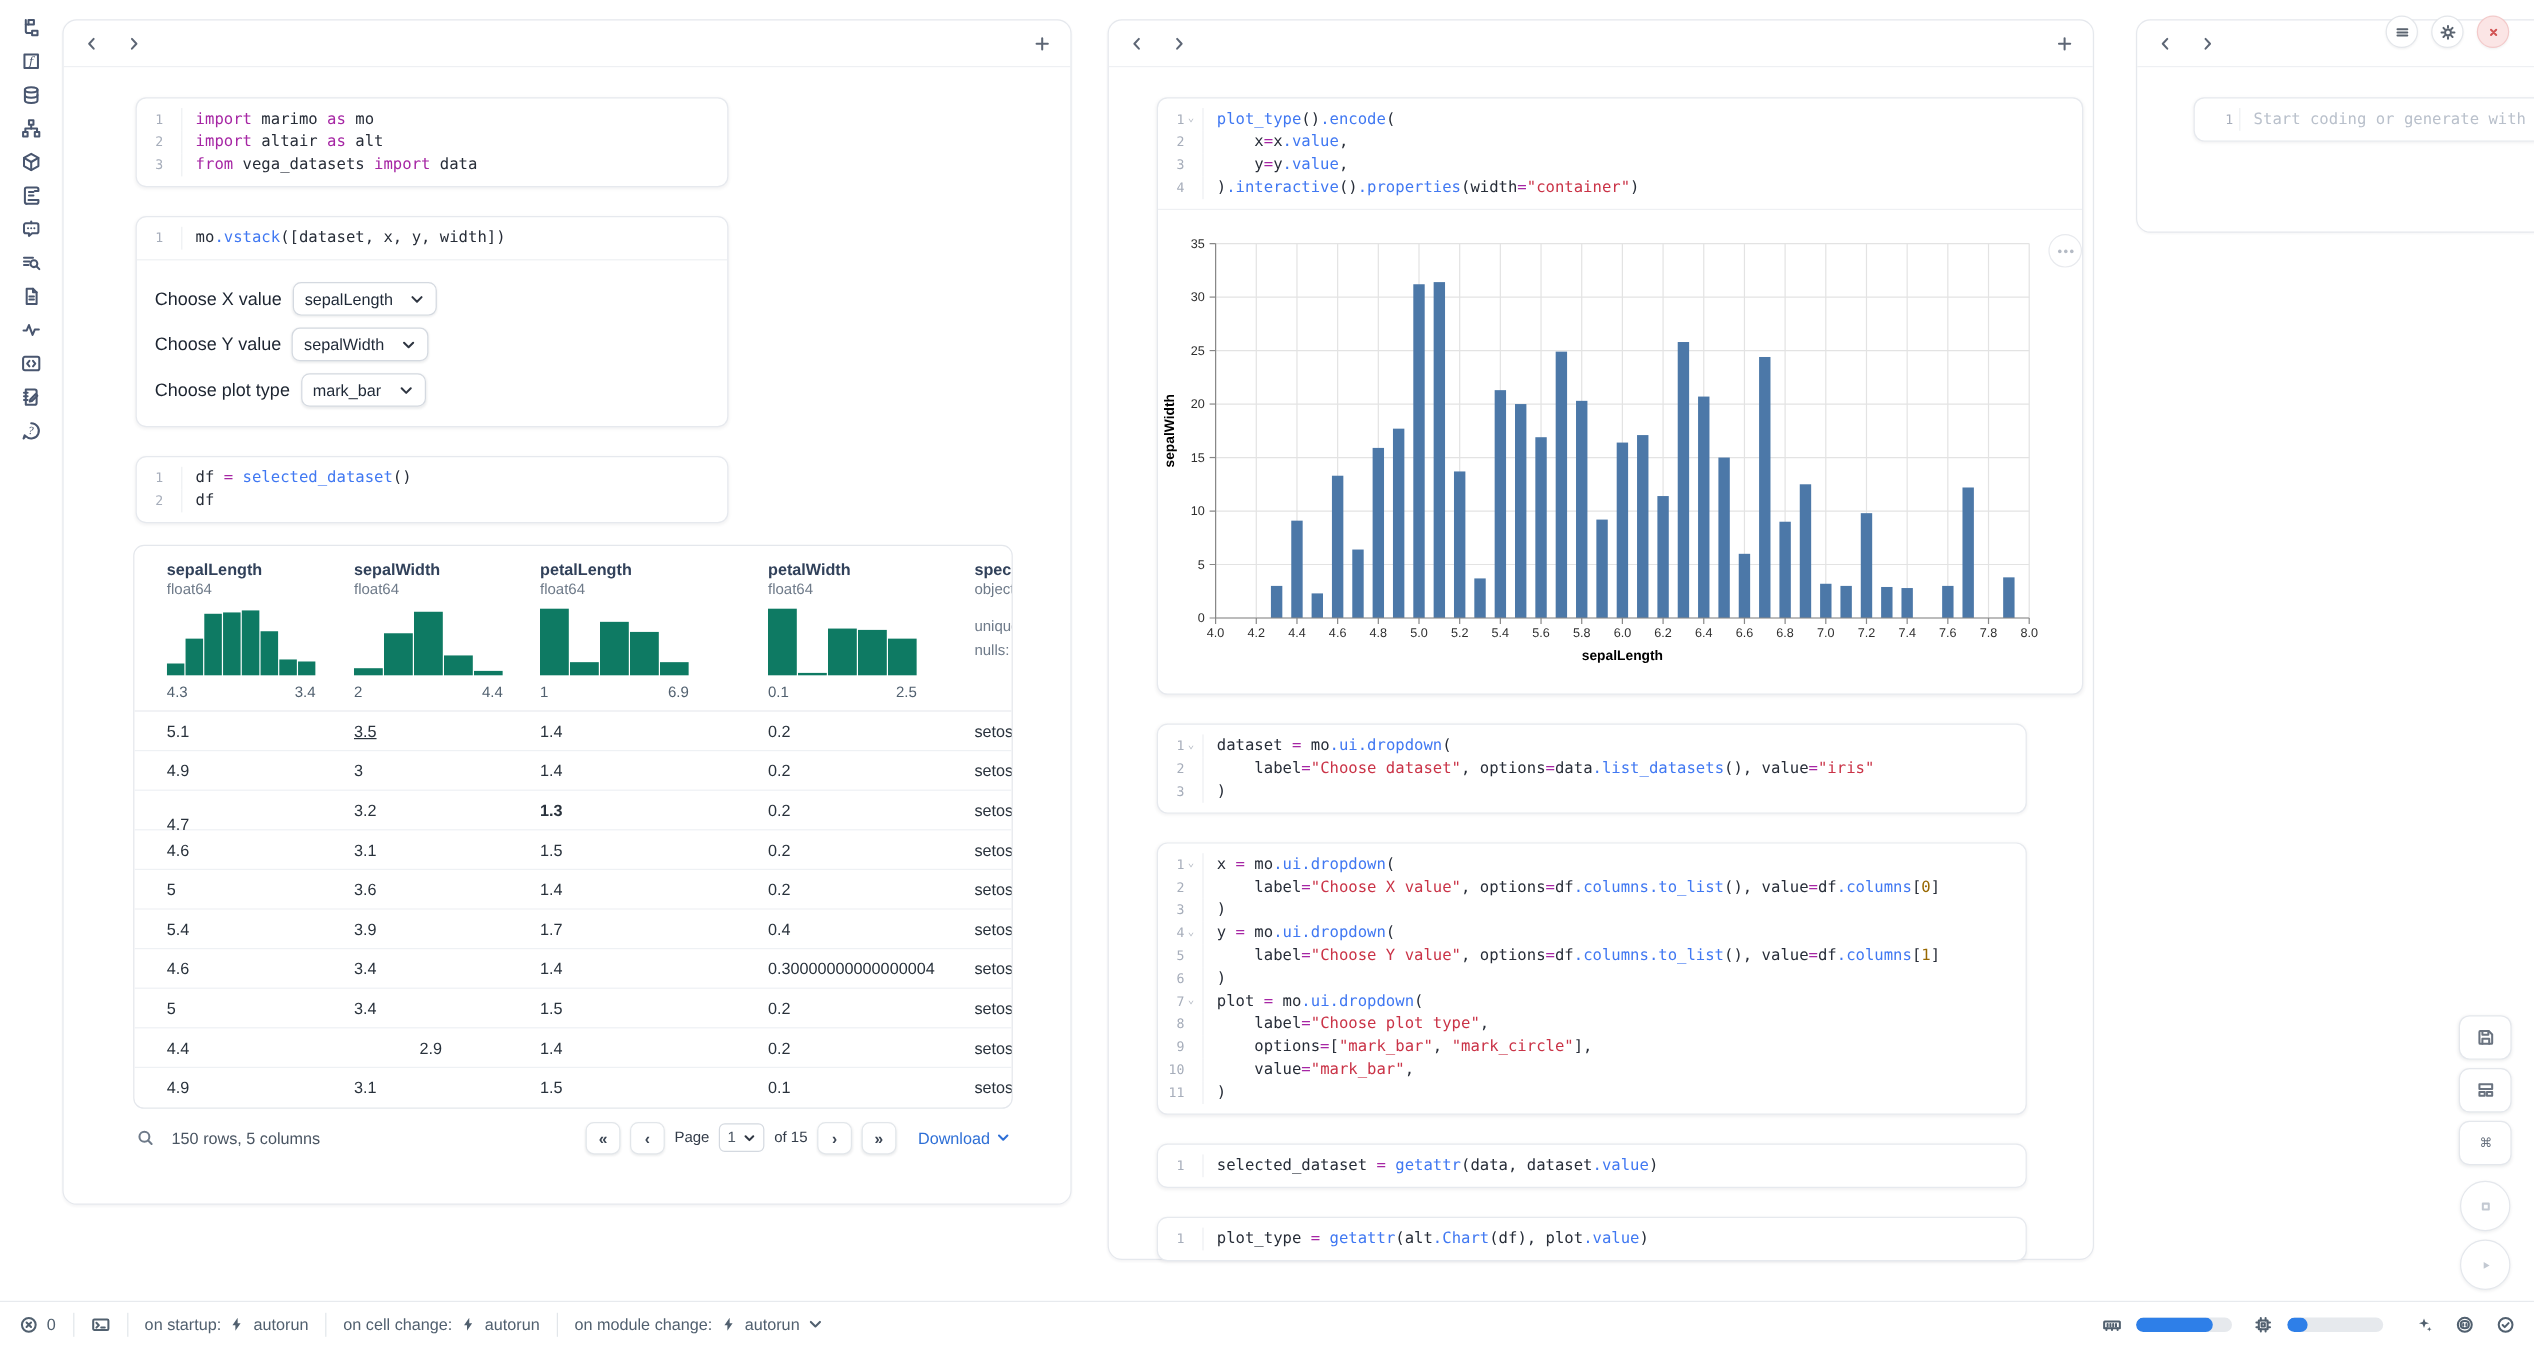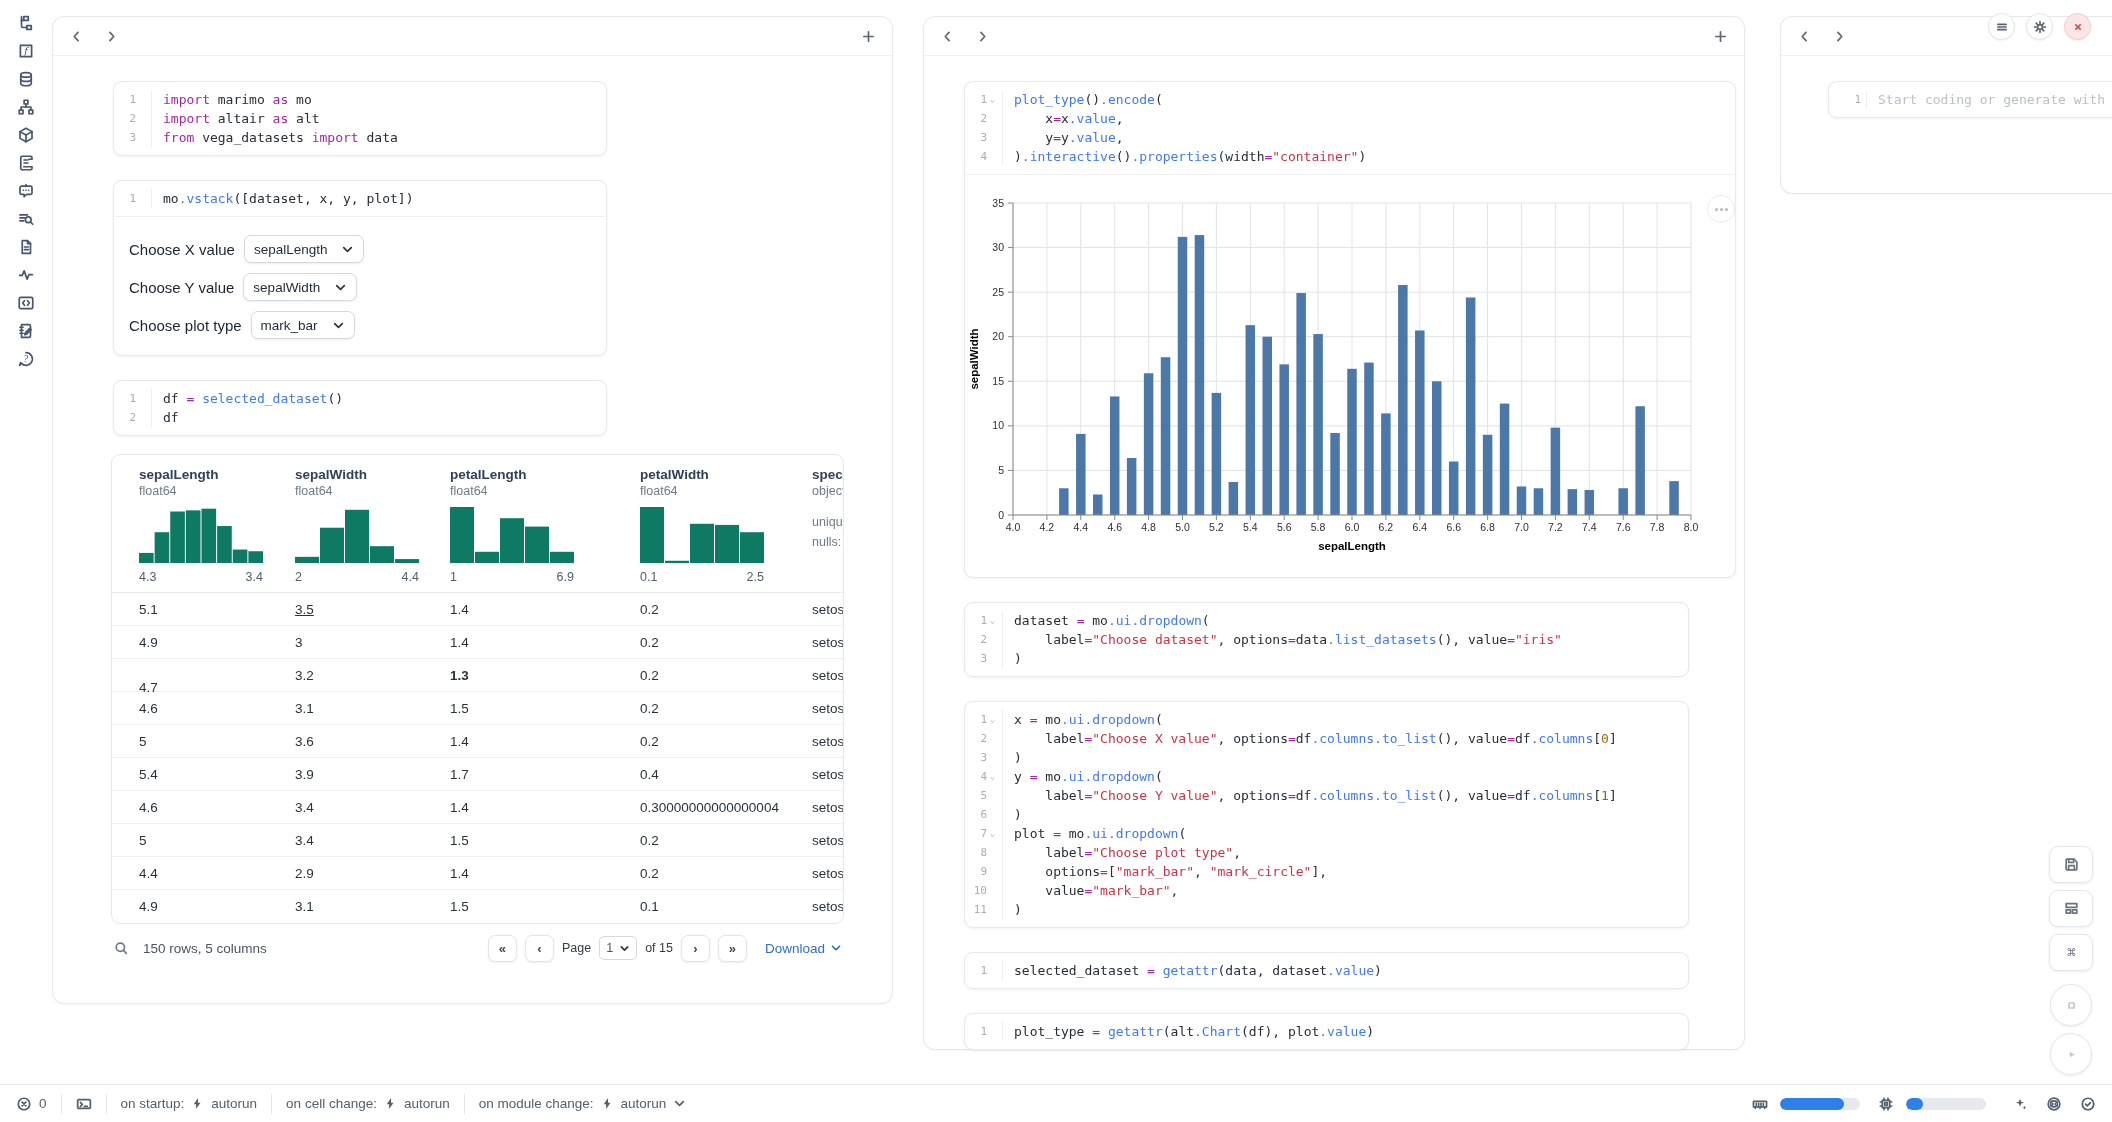--- a/index.html
+++ b/index.html
@@ -263,21 +263,21 @@
   </div>
 
   <div class="cell">
     <div class="codebox">
       <div class="code-area sep-bottom">
           <div class="code-line">
             <div class="gutter">
               <span>1</span>
               <span class="nofold"></span>
             </div>
-            <div class="code-text"><span>mo</span><span class="tk-f">.vstack</span><span>([dataset, x, y, plot])</span></div>
+            <div class="code-text"><span>mo</span><span class="tk-f">.vstack</span><span>([dataset, x, y, width])</span></div>
           </div>
         </div>
       <div class="outputs" id="controls-output">
           <div class="ctl-row">
             <span class="ctl-label">Choose X value</span>
             <span class="select">
               <span>sepalLength</span>
               <span class="chev iwrap">
                 <svg viewBox="0 0 24 24" class="ic">
                   <path d="M5 8.5l7 7 7-7" fill="none" stroke="currentColor" stroke-width="1.7" stroke-linecap="round" stroke-linejoin="round"></path>
@@ -455,21 +455,21 @@
       </div>
       <div class="trow">
         <div class="td" style="width: 156px;">5</div>
         <div class="td" style="width: 155px;">3.4</div>
         <div class="td" style="width: 190px;">1.5</div>
         <div class="td" style="width: 172px;">0.2</div>
         <div class="td" style="width: 160px;">setosa</div>
       </div>
       <div class="trow">
         <div class="td" style="width: 156px;">4.4</div>
-        <div class="td" style="width: 155px;">2.9</div>
+        <div class="td" style="width: 155px; text-align: center;">2.9</div>
         <div class="td" style="width: 190px;">1.4</div>
         <div class="td" style="width: 172px;">0.2</div>
         <div class="td" style="width: 160px;">setosa</div>
       </div>
       <div class="trow">
         <div class="td" style="width: 156px;">4.9</div>
         <div class="td" style="width: 155px;">3.1</div>
         <div class="td" style="width: 190px;">1.5</div>
         <div class="td" style="width: 172px;">0.1</div>
         <div class="td" style="width: 160px;">setosa</div>

